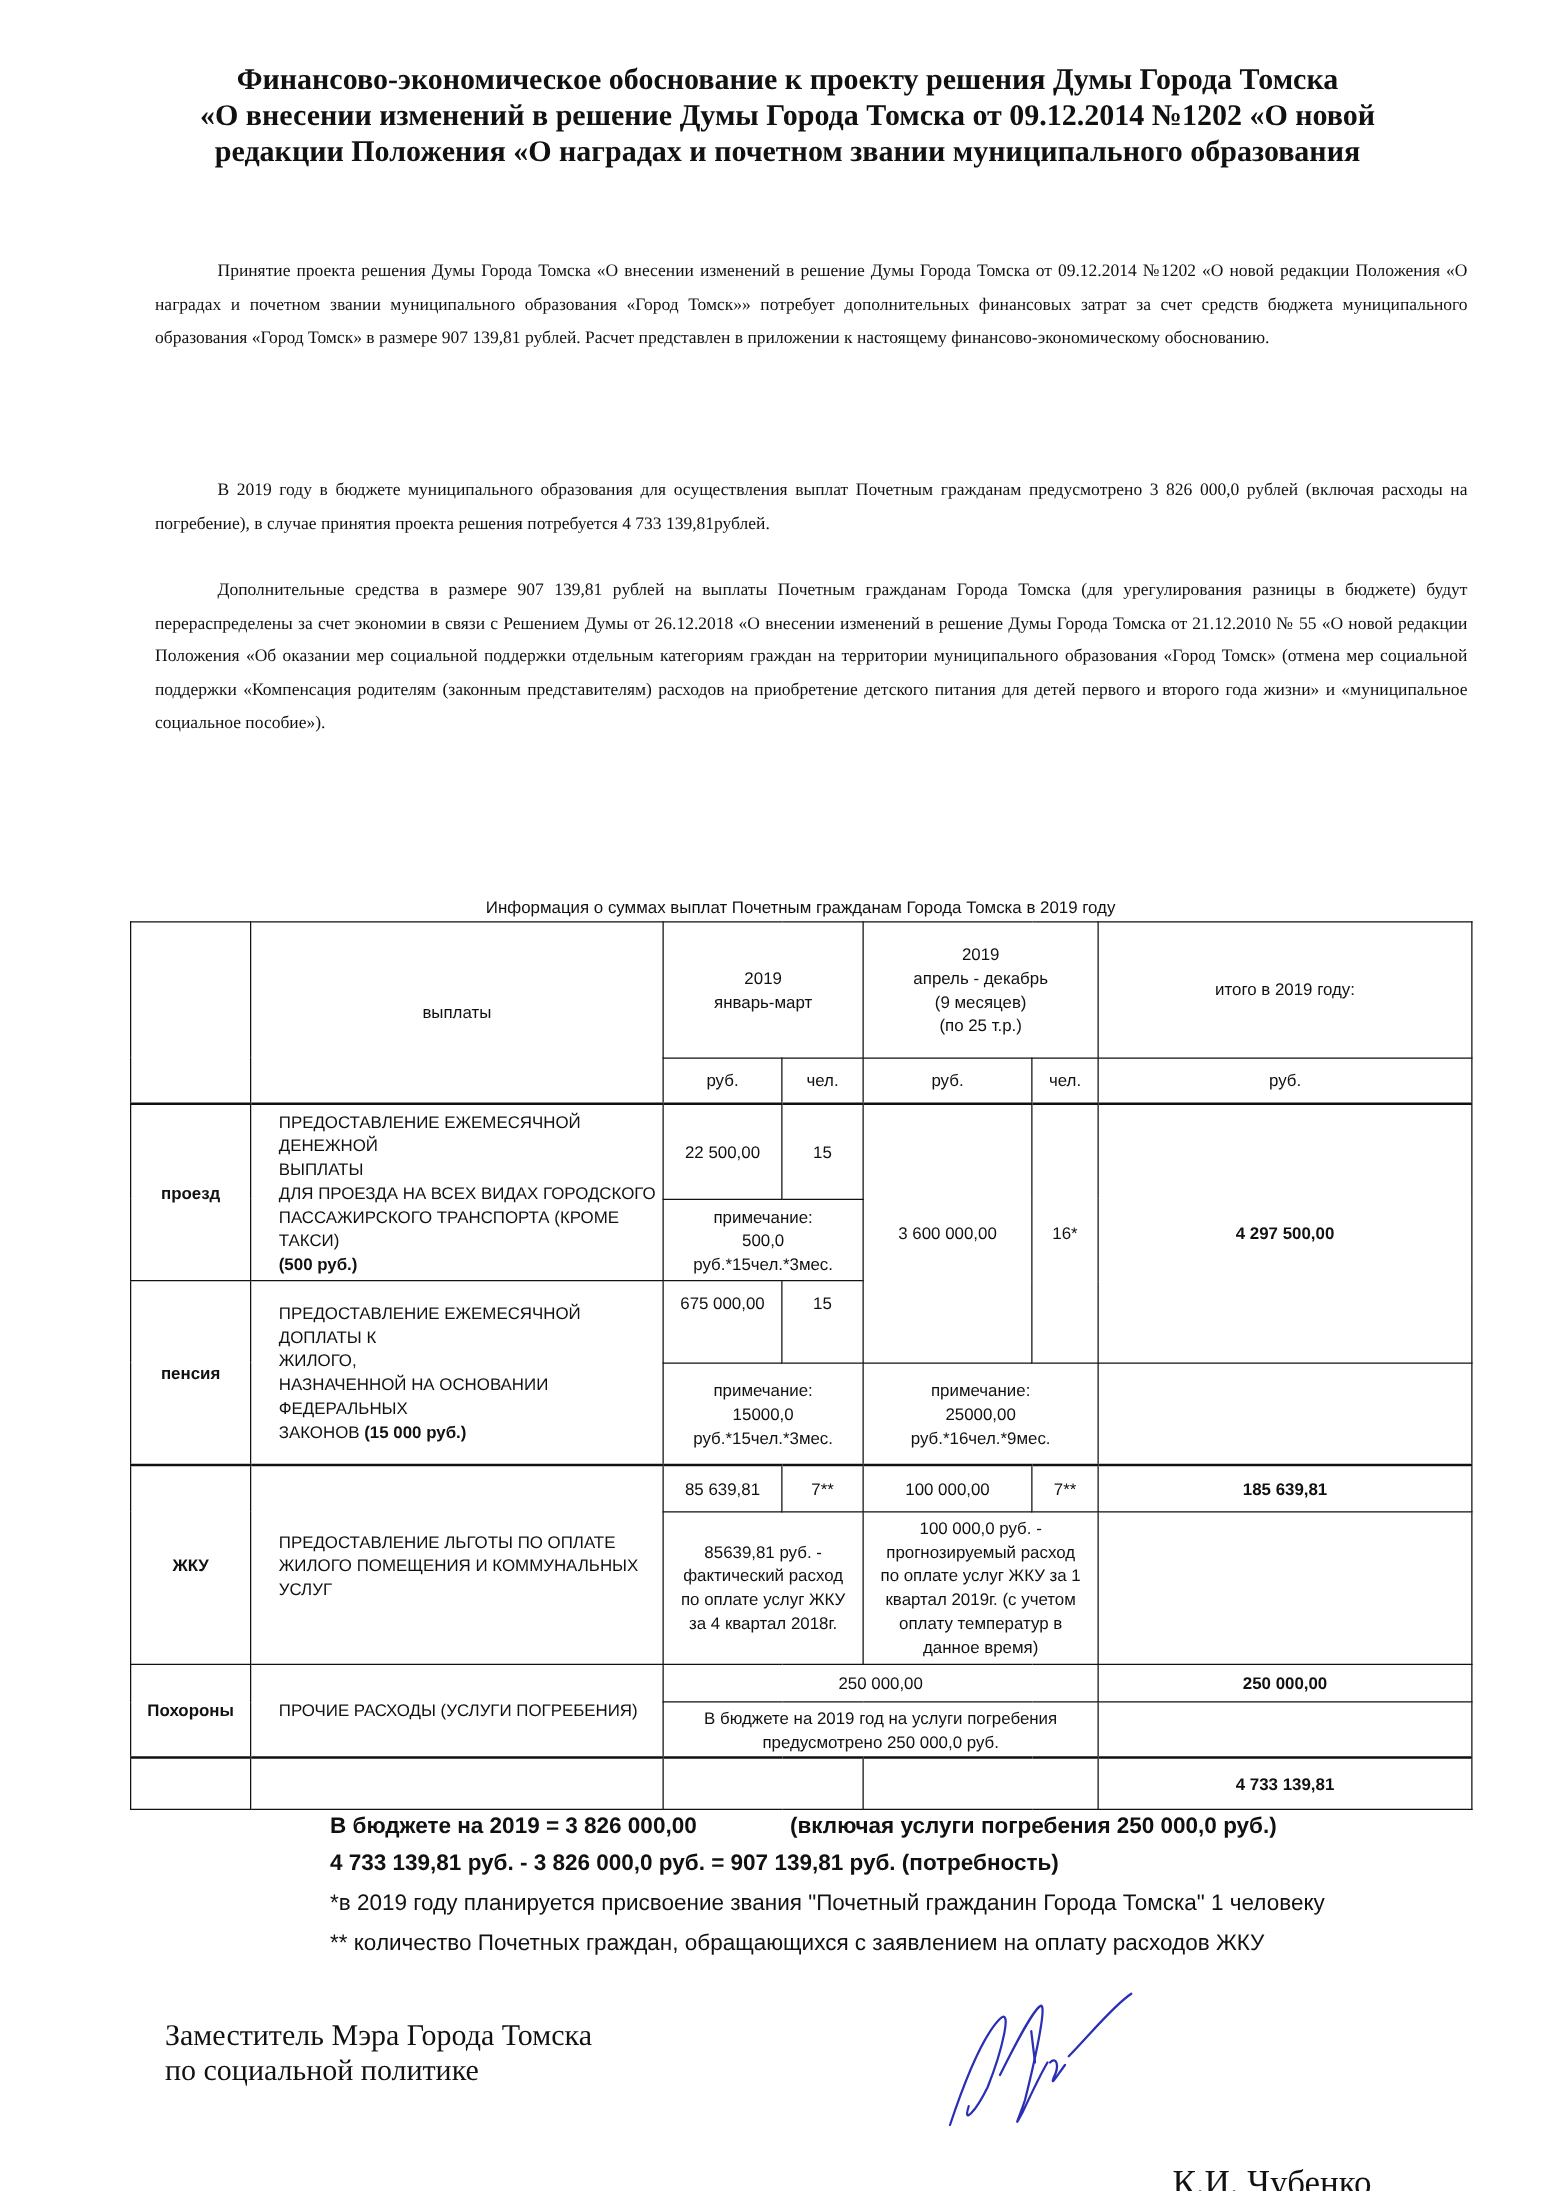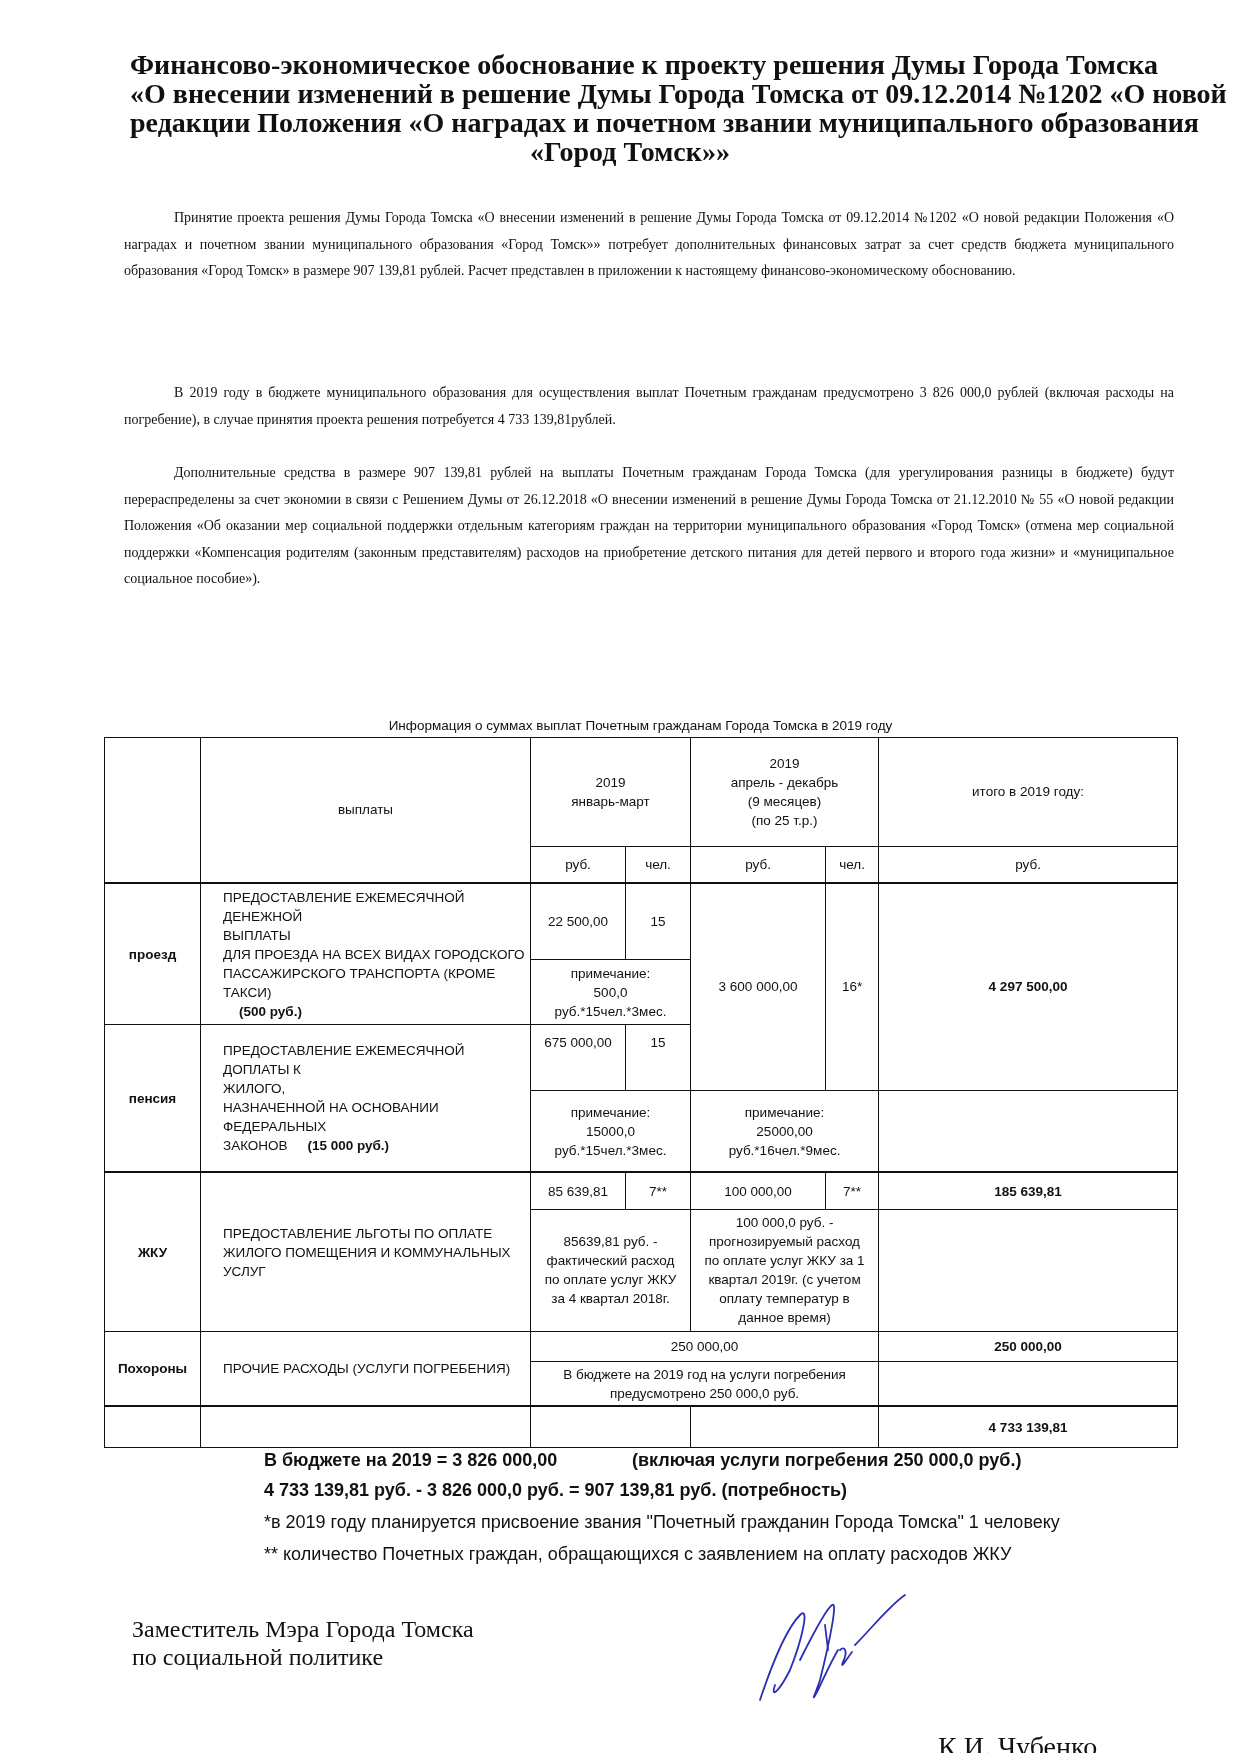--- a/index.html
+++ b/index.html
@@ -1,21 +1,21 @@
 <!DOCTYPE html>
 <html><head>
 <meta charset="utf-8">
 <style>
   html, body { margin: 0; padding: 0; background: #ffffff; }
   body { width: 1240px; height: 1753px; position: relative; overflow: hidden; color: #111; }
   .serif { font-family: "Liberation Serif", "DejaVu Serif", serif; }
   .sans { font-family: "Liberation Sans", "DejaVu Sans", sans-serif; }
   #title {
     position: absolute; left: 130px; top: 50px; width: 1000px;
-    text-align: center; font-weight: bold; font-size: 28px; line-height: 29px;
+    text-align: center; font-weight: bold; font-size: 24px; line-height: 29px;
   }
   #title div { white-space: nowrap; }
   .para {
     position: absolute; left: 124px; width: 1050px;
     font-size: 14px; line-height: 26.5px; text-align: justify;
     text-indent: 50px;
   }
   #p1 { top: 205px; }
   #p2 { top: 380px; }
   #p3 { top: 460px; }
@@ -27,41 +27,40 @@
     position: absolute; left: 104px; top: 737px; width: 1073px; height: 711px;
     border-collapse: collapse; font-size: 13.5px; table-layout: fixed;
   }
   #info-table td {
     border: 1px solid #111; text-align: center; vertical-align: middle;
     padding: 2px 5px; line-height: 19px;
   }
   #info-table .thick-top td { border-top: 2px solid #111; }
   #info-table td.left { text-align: left; padding-left: 22px; }
   #info-table td.vtop { vertical-align: top; padding-top: 8px; }
-  .bold { font-weight: bold; margin-left: 16px; }
+  .bold { font-weight: bold; }
   .note {
     position: absolute; left: 232px; font-size: 18px; padding-left: 32px;
   }
   #note1 { top: 1450px; font-weight: bold; }
   #note1b { top: 1450px; left: 600px; font-weight: bold; }
   #note2 { top: 1480px; font-weight: bold; }
   #note3 { top: 1512px; }
   #note4 { top: 1544px; }
   #signer-title { position: absolute; left: 132px; top: 1615px; font-size: 24px; line-height: 28px; }
   #signer-name { position: absolute; left: 938px; top: 1731px; font-size: 28px; }
   #signature { position: absolute; left: 740px; top: 1590px; width: 200px; height: 120px; }
 </style>
 </head>
 <body>
 
 <div id="title" class="serif">
   <div>Финансово-экономическое обоснование к проекту решения Думы Города Томска</div>
   <div>«О внесении изменений в решение Думы Города Томска от 09.12.2014 №1202 «О новой</div>
   <div>редакции Положения «О наградах и почетном звании муниципального образования</div>
-  <div>«Город Томск»»</div>
 </div>
 
 <div id="p1" class="para serif">Принятие проекта решения Думы Города Томска «О внесении изменений в решение Думы Города Томска от 09.12.2014 №1202 «О новой редакции Положения «О наградах и почетном звании муниципального образования «Город Томск»» потребует дополнительных финансовых затрат за счет средств бюджета муниципального образования «Город Томск» в размере 907 139,81 рублей. Расчет представлен в приложении к настоящему финансово-экономическому обоснованию.</div>
 <div id="p2" class="para serif">В 2019 году в бюджете муниципального образования для осуществления выплат Почетным гражданам предусмотрено 3 826 000,0 рублей (включая расходы на погребение), в случае принятия проекта решения потребуется 4 733 139,81рублей.</div>
 <div id="p3" class="para serif">Дополнительные средства в размере 907 139,81 рублей на выплаты Почетным гражданам Города Томска (для урегулирования разницы в бюджете) будут перераспределены за счет экономии в связи с Решением Думы от 26.12.2018 «О внесении изменений в решение Думы Города Томска от 21.12.2010 № 55 «О новой редакции Положения «Об оказании мер социальной поддержки отдельным категориям граждан на территории муниципального образования «Город Томск» (отмена мер социальной поддержки «Компенсация родителям (законным представителям) расходов на приобретение детского питания для детей первого и второго года жизни» и «муниципальное социальное пособие»).</div>
 
 <div id="table-caption" class="sans">Информация о суммах выплат Почетным гражданам Города Томска в 2019 году</div>
 
 <table id="info-table" class="sans">
   <colgroup>

